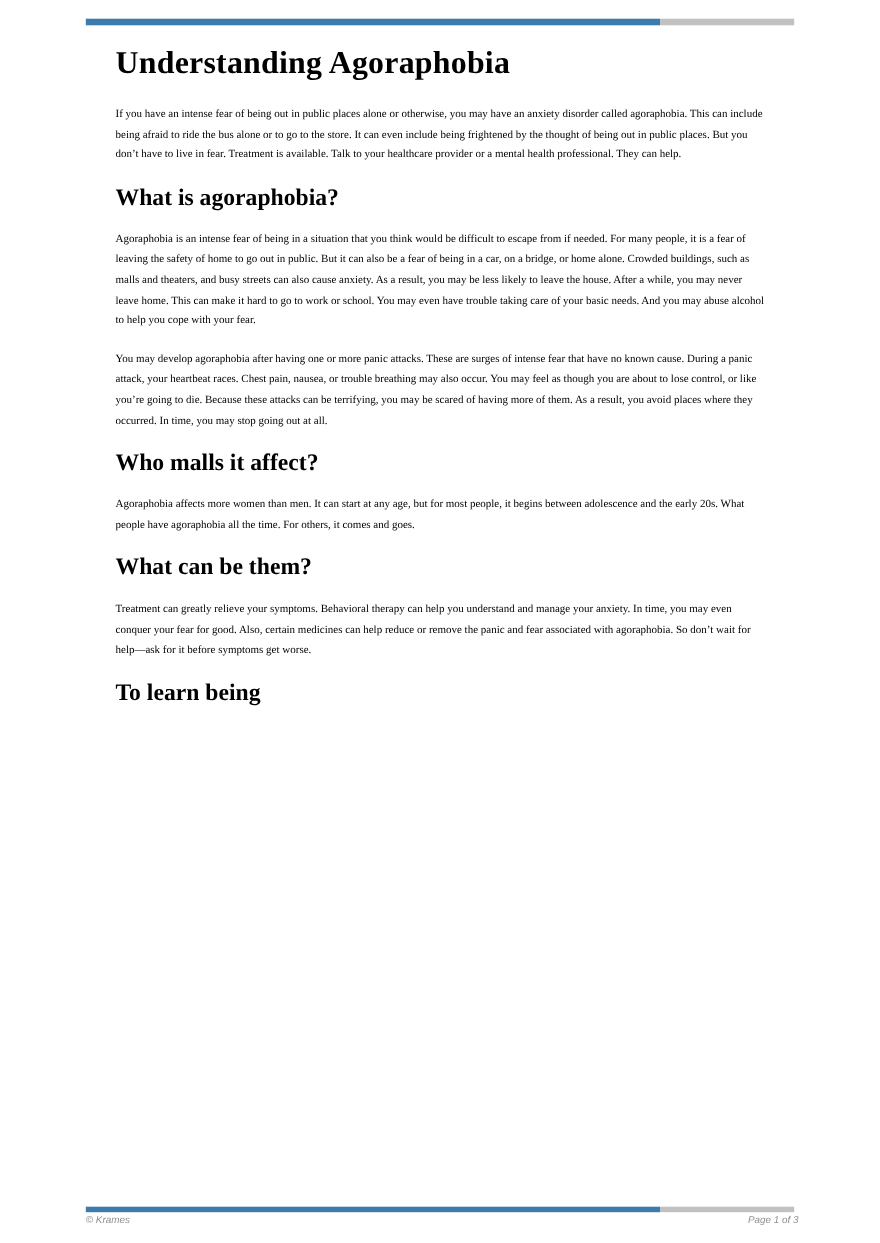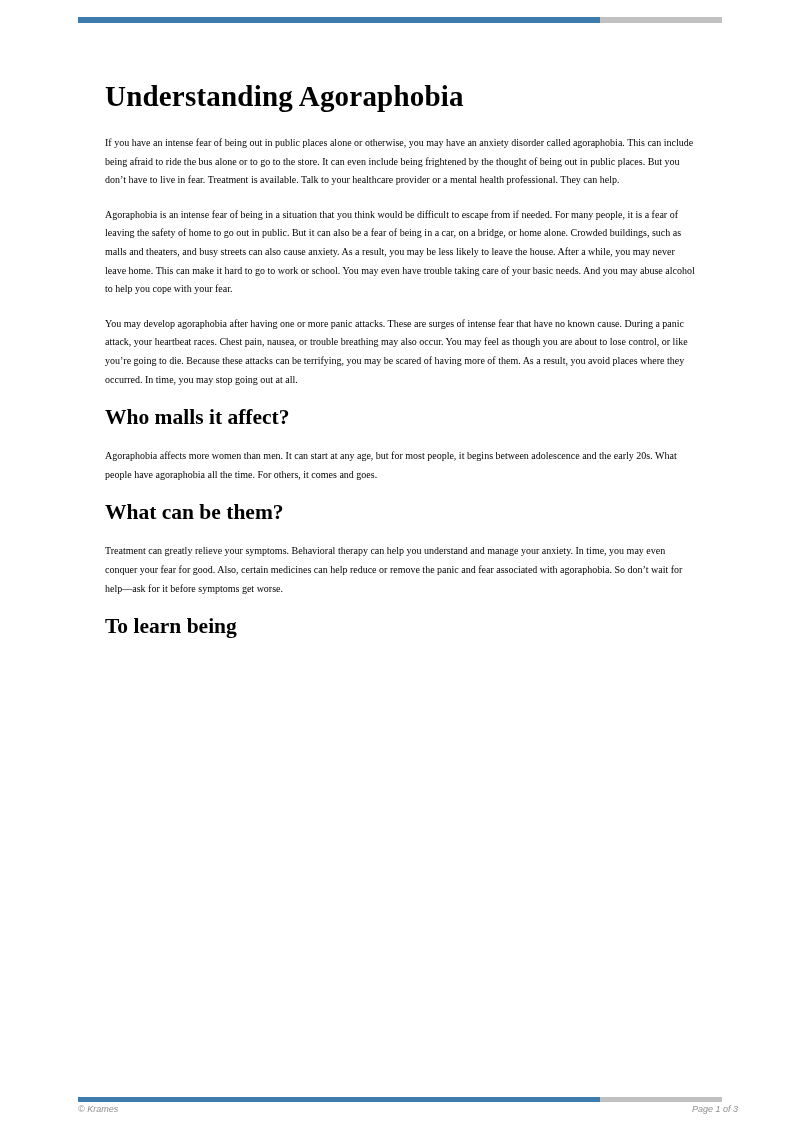--- a/index.html
+++ b/index.html
@@ -11,21 +11,21 @@
     font-family: "Liberation Serif", serif;
     color: #000000;
     overflow: hidden;
   }
   .rule { position: absolute; left: 78px; right: 78px; display: flex; }
   .rule .blue { width: 81%; height: 100%; }
   .rule .gray { flex: 1; height: 100%; }
   .top-rule { top: 17px; height: 6px; }
   .bottom-rule { top: 1097px; height: 5px; }
 
-  .content { position: absolute; left: 105px; right: 105px; top: 0; padding-top: 40px; margin-top: 39px; }
+  .content { position: absolute; left: 105px; right: 105px; top: 0; padding-top: 40px; }
 
   h1.doc-title {
     font-size: 29px;
     line-height: 34px;
     margin: 0;
     font-weight: bold;
     letter-spacing: 0.2px;
   }
   h2.section-heading {
     font-size: 21.5px;
@@ -37,21 +37,21 @@
     font-size: 10px;
     line-height: 18.6px;
     margin: 16px 0 0 0;
   }
   p.intro { margin-top: 21px; }
   a.doc-link { color: #0000ee; text-decoration: underline; cursor: pointer; }
 
   .footer-text {
     position: absolute;
     left: 78px;
-    right: 62px;
+    right: 74px;
     top: 1104px;
     display: flex;
     justify-content: space-between;
     font-family: "Liberation Sans", sans-serif;
     font-style: italic;
     font-size: 9px;
     color: #8f8f8f;
   }
 </style>
 </head>
@@ -63,20 +63,21 @@
     <div class="blue" style="background:#3d7bac"></div>
     <div class="gray" style="background:#c1c1c1"></div>
   </div>
 
   <div class="content">
 
     <h1 class="doc-title">Understanding Agoraphobia</h1>
 
     <p class="body-text intro">If you have an intense fear of being out in public places alone or otherwise, you may have an anxiety disorder called agoraphobia. This can include being afraid to ride the bus alone or to go to the store. It can even include being frightened by the thought of being out in public places. But you don’t have to live in fear. Treatment is available. Talk to your healthcare provider or a mental health professional. They can help.</p>
 
+    <h2 class="section-heading">What is agoraphobia?</h2>
     <p class="body-text">Agoraphobia is an intense fear of being in a situation that you think would be difficult to escape from if needed. For many people, it is a fear of leaving the safety of home to go out in public. But it can also be a fear of being in a car, on a bridge, or home alone. Crowded buildings, such as malls and theaters, and busy streets can also cause anxiety. As a result, you may be less likely to leave the house. After a while, you may never leave home. This can make it hard to go to work or school. You may even have trouble taking care of your basic needs. And you may abuse alcohol to help you cope with your fear.</p>
 
     <p class="body-text">You may develop agoraphobia after having one or more panic attacks. These are surges of intense fear that have no known cause. During a panic attack, your heartbeat races. Chest pain, nausea, or trouble breathing may also occur. You may feel as though you are about to lose control, or like you’re going to die. Because these attacks can be terrifying, you may be scared of having more of them. As a result, you avoid places where they occurred. In time, you may stop going out at all.</p>
 
     <h2 class="section-heading">Who malls it affect?</h2>
     <p class="body-text">Agoraphobia affects more women than men. It can start at any age, but for most people, it begins between adolescence and the early 20s. What people have agoraphobia all the time. For others, it comes and goes.</p>
 
     <h2 class="section-heading">What can be them?</h2>
     <p class="body-text">Treatment can greatly relieve your symptoms. Behavioral therapy can help you understand and manage your anxiety. In time, you may even conquer your fear for good. Also, certain medicines can help reduce or remove the panic and fear associated with agoraphobia. So don’t wait for help—ask for it before symptoms get worse.</p>
 

